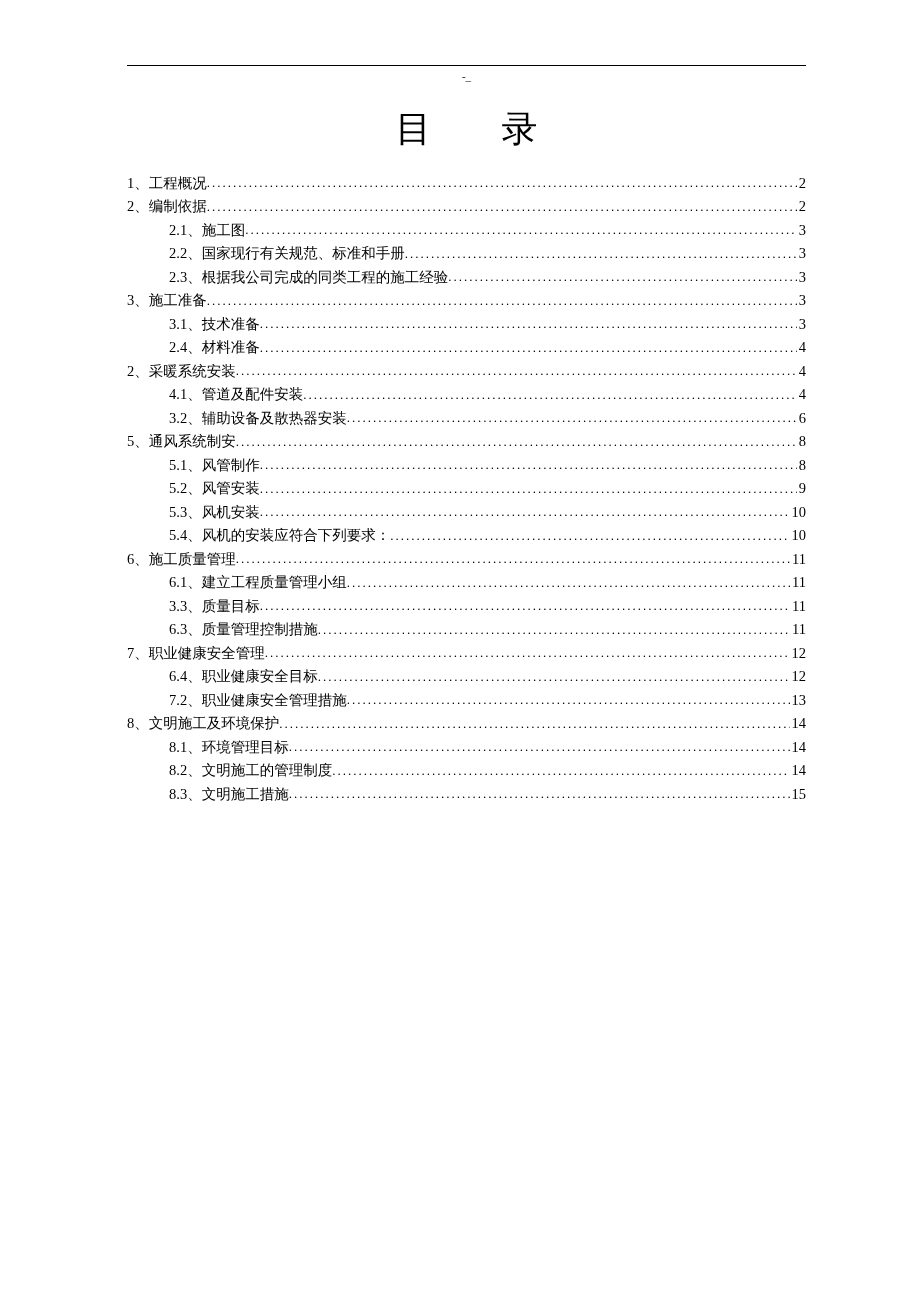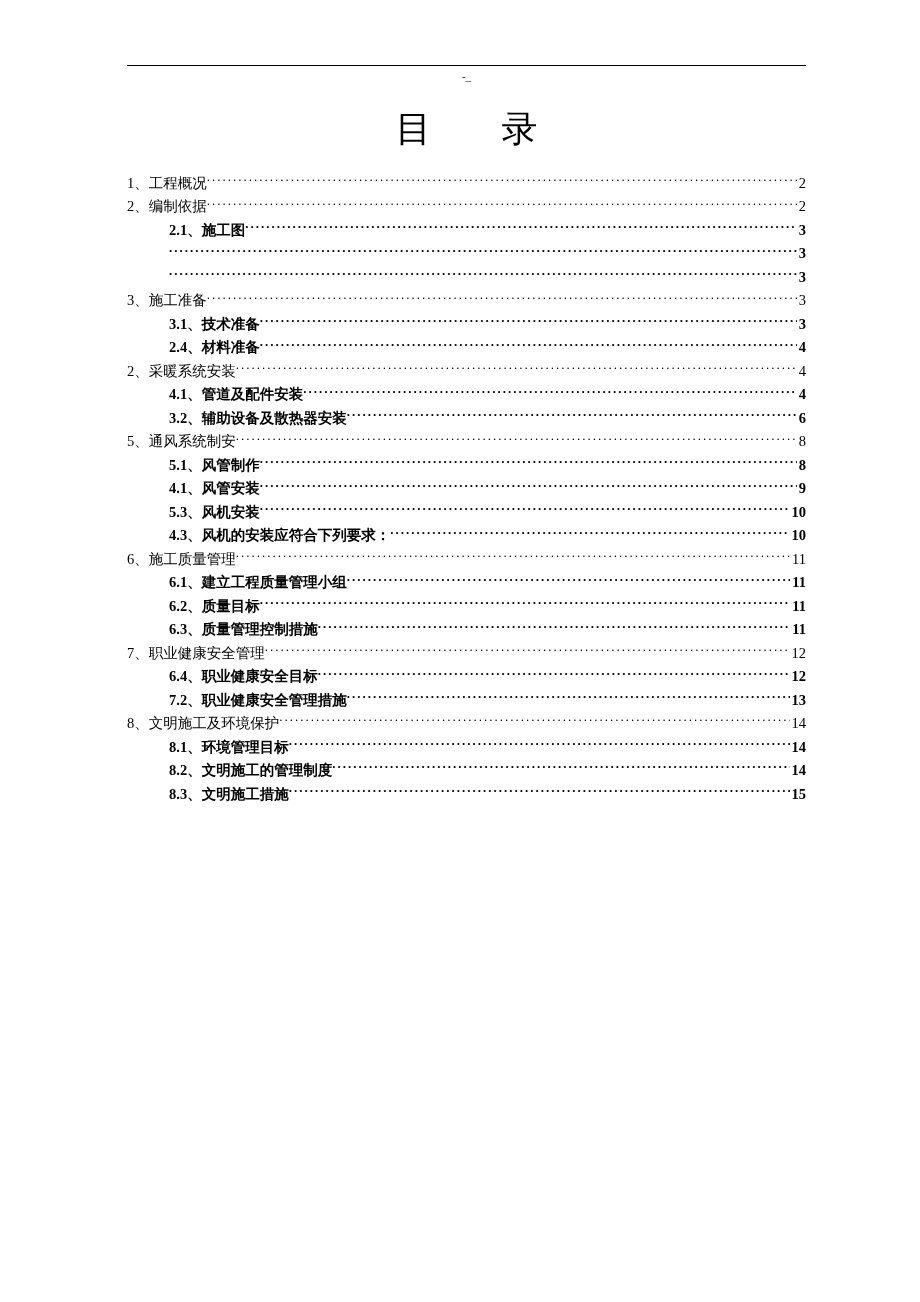--- a/index.html
+++ b/index.html
@@ -43,28 +43,27 @@
       text-align: center;
       font-size: 36px;
       font-weight: normal;
       letter-spacing: 70px;
       padding-left: 70px;
       margin-bottom: 18px;
       font-family: Liberation Mono, monospace;
     }
     .toc-line {
       display: flex;
-      align-items: flex-start;
+      align-items: flex-end;
       font-size: 14.5px;
       line-height: 1.62;
       white-space: nowrap;
     }
     .toc-line.sub {
       padding-left: 42px;
-      font-weight: bold;
     }
     .toc-label {
       flex-shrink: 0;
     }
     .toc-leader {
       flex: 1;
       overflow: hidden;
       position: relative;
       height: 1.2em;
     }
@@ -100,24 +99,26 @@
         <span class="toc-label">2、编制依据</span>
         <span class="toc-leader"></span>
         <span class="toc-page">2</span>
       </div>
       <div class="toc-line sub">
         <span class="toc-label">2.1、施工图</span>
         <span class="toc-leader"></span>
         <span class="toc-page">3</span>
       </div>
       <div class="toc-line sub">
-        <span class="toc-leader"></span>
-        <span class="toc-page">3</span>
-      </div>
-      <div class="toc-line sub">
+        <span class="toc-label">2.2、国家现行有关规范、标准和手册</span>
+        <span class="toc-leader"></span>
+        <span class="toc-page">3</span>
+      </div>
+      <div class="toc-line sub">
+        <span class="toc-label">2.3、根据我公司完成的同类工程的施工经验</span>
         <span class="toc-leader"></span>
         <span class="toc-page">3</span>
       </div>
       <div class="toc-line">
         <span class="toc-label">3、施工准备</span>
         <span class="toc-leader"></span>
         <span class="toc-page">3</span>
       </div>
       <div class="toc-line sub">
         <span class="toc-label">3.1、技术准备</span>
@@ -148,46 +149,46 @@
         <span class="toc-label">5、通风系统制安</span>
         <span class="toc-leader"></span>
         <span class="toc-page">8</span>
       </div>
       <div class="toc-line sub">
         <span class="toc-label">5.1、风管制作</span>
         <span class="toc-leader"></span>
         <span class="toc-page">8</span>
       </div>
       <div class="toc-line sub">
-        <span class="toc-label">4.1、风管安装</span>
+        <span class="toc-label">5.2、风管安装</span>
         <span class="toc-leader"></span>
         <span class="toc-page">9</span>
       </div>
       <div class="toc-line sub">
         <span class="toc-label">5.3、风机安装</span>
         <span class="toc-leader"></span>
         <span class="toc-page">10</span>
       </div>
       <div class="toc-line sub">
-        <span class="toc-label">4.3、风机的安装应符合下列要求：</span>
+        <span class="toc-label">5.4、风机的安装应符合下列要求：</span>
         <span class="toc-leader"></span>
         <span class="toc-page">10</span>
       </div>
       <div class="toc-line">
         <span class="toc-label">6、施工质量管理</span>
         <span class="toc-leader"></span>
         <span class="toc-page">11</span>
       </div>
       <div class="toc-line sub">
         <span class="toc-label">6.1、建立工程质量管理小组</span>
         <span class="toc-leader"></span>
         <span class="toc-page">11</span>
       </div>
       <div class="toc-line sub">
-        <span class="toc-label">6.2、质量目标</span>
+        <span class="toc-label">3.3、质量目标</span>
         <span class="toc-leader"></span>
         <span class="toc-page">11</span>
       </div>
       <div class="toc-line sub">
         <span class="toc-label">6.3、质量管理控制措施</span>
         <span class="toc-leader"></span>
         <span class="toc-page">11</span>
       </div>
       <div class="toc-line">
         <span class="toc-label">7、职业健康安全管理</span>

